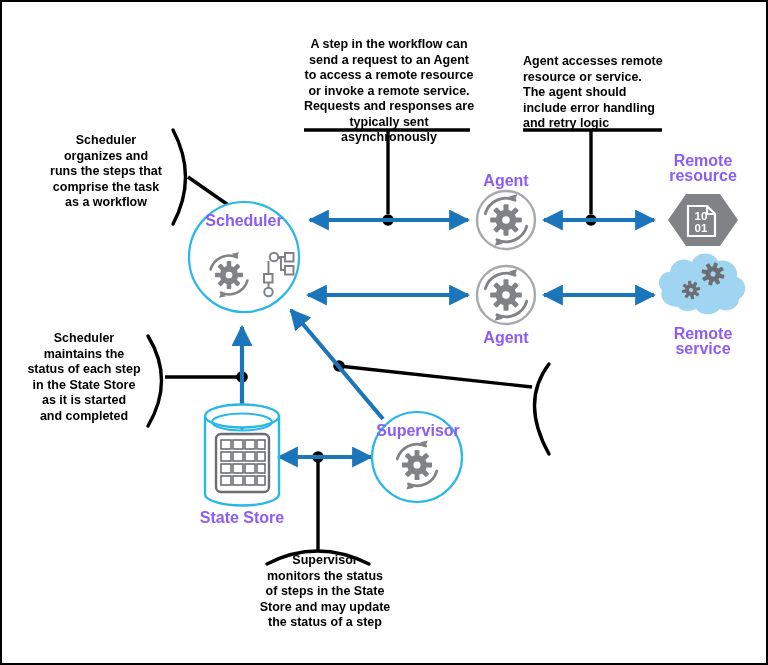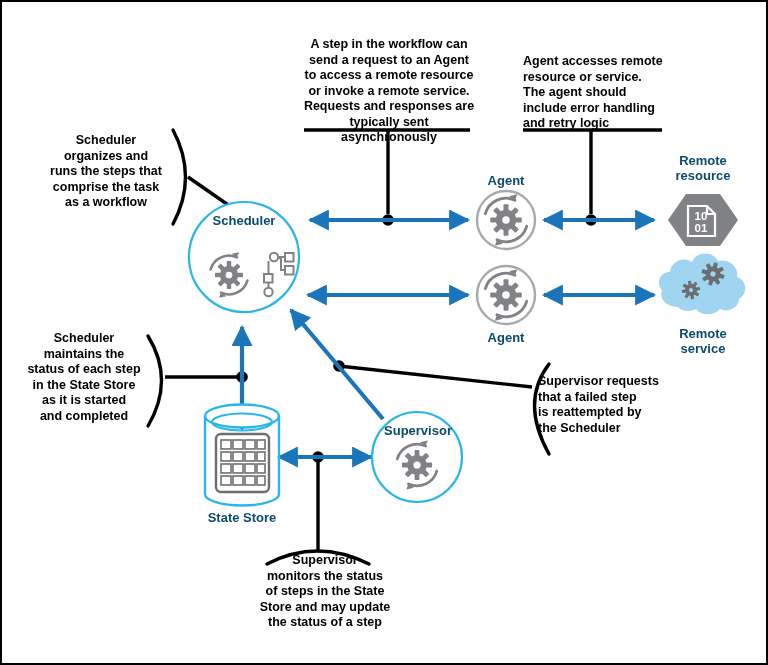--- a/index.html
+++ b/index.html
@@ -30,23 +30,23 @@
     font-size: 12.5px;
     font-weight: bold;
     color: #000000;
     line-height: 15.5px;
     text-align: center;
     white-space: pre-line;
   }
   .node-label {
     position: absolute;
     font-family: "Liberation Sans", sans-serif;
-    font-size: 13px;
+    font-size: 16px;
     font-weight: bold;
-    color: #0c4a6e;
+    color: #8b5cf6;
     text-align: center;
     line-height: 15px;
     white-space: pre-line;
   }
 </style>
 </head>
 <body>
 
 <div id="canvas">
 
@@ -287,24 +287,20 @@
 Requests and responses are
 typically sent asynchronously</div>
 
   <div class="callout-text" style="left:14px; top:329px; width:136px;">Scheduler
 maintains the
 status of each step
 in the State Store
 as it is started
 and completed</div>
 
-  <div class="callout-text" style="left:536px; top:372px; width:152px; text-align:left;"> Supervisor requests
-that a failed step
-is reattempted by
- the Scheduler</div>
 
   <div class="callout-text" style="left:235px; top:551px; width:176px;">Supervisor
 monitors the status
 of steps in the State
 Store and may update
 the status of a step</div>
 
 </div>
 
 </body></html>

